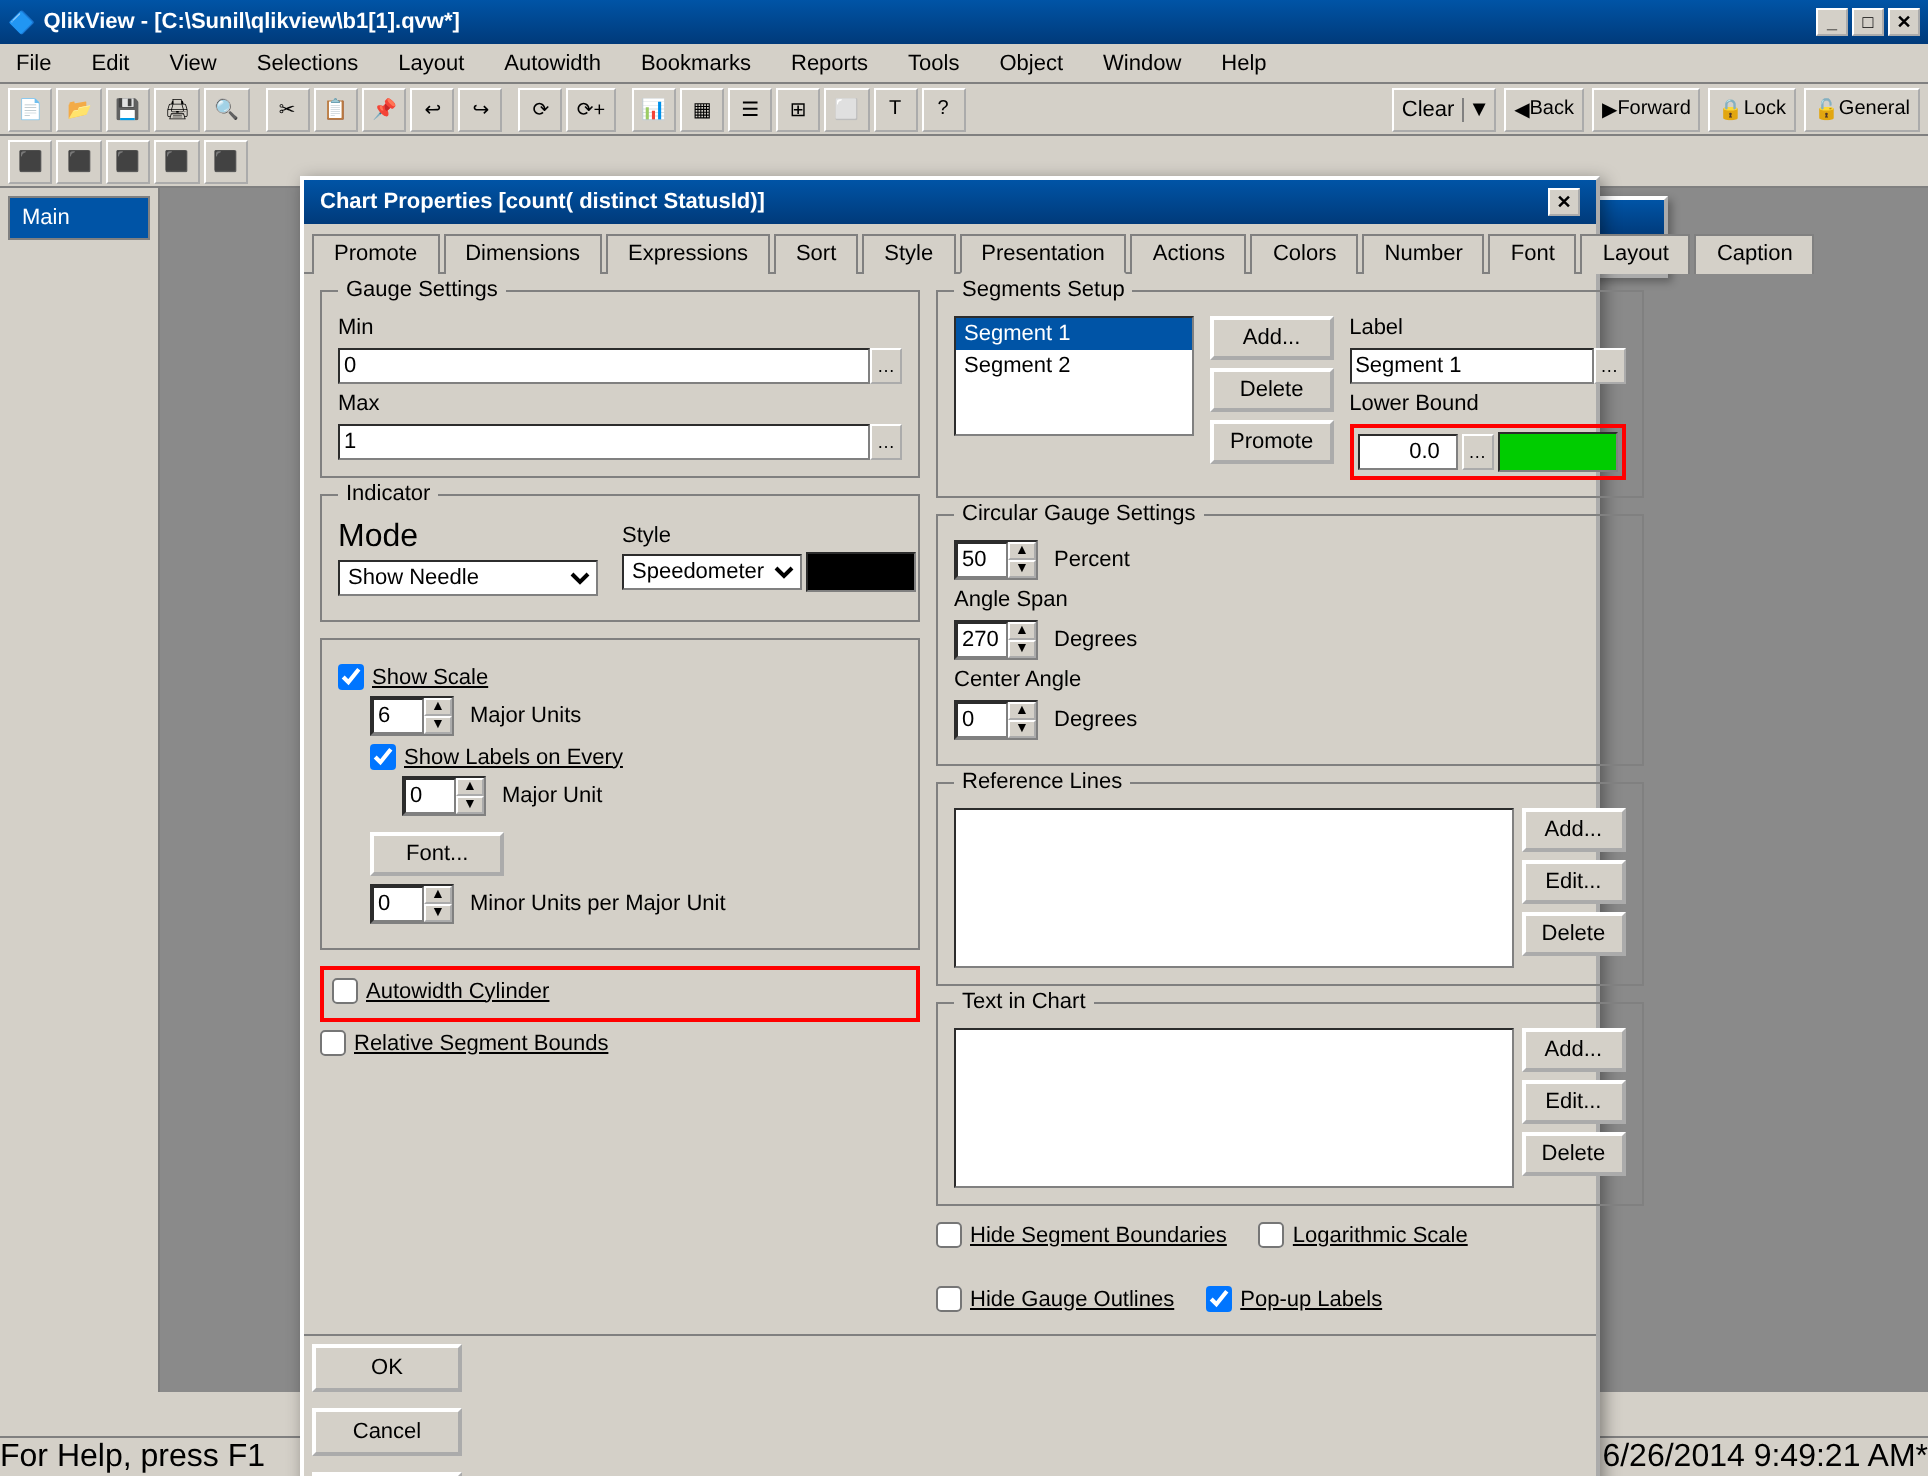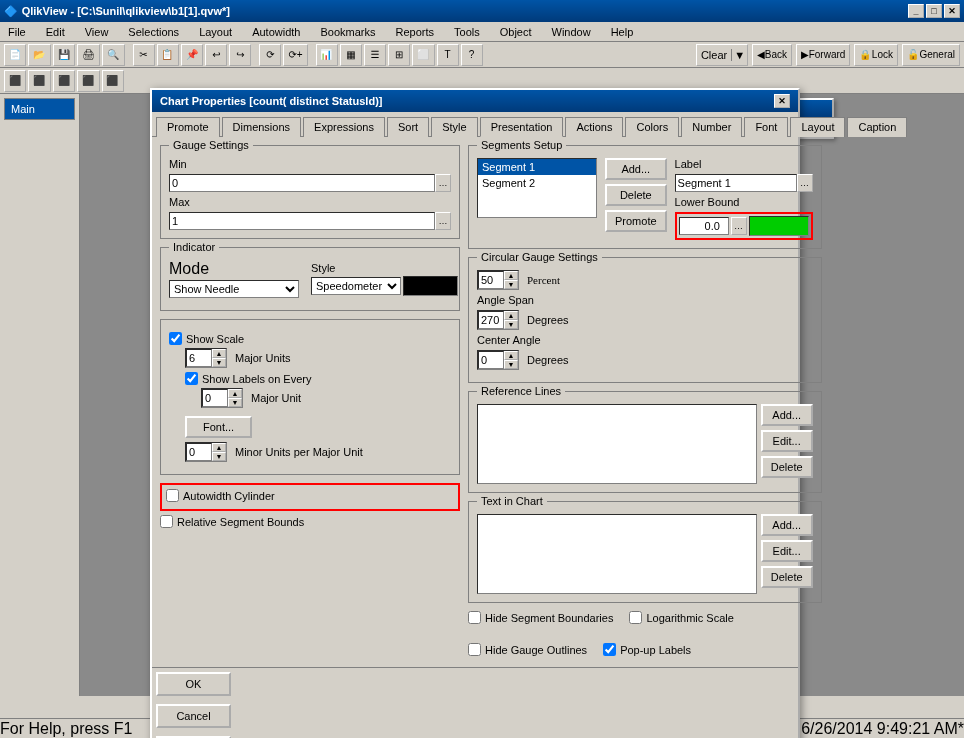--- a/index.html
+++ b/index.html
@@ -275,20 +275,21 @@
       cursor: pointer;
       display: flex; align-items: center; justify-content: center;
       line-height: 1;
     }
 
     .checkbox-row {
       display: flex;
       align-items: center;
       gap: 4px;
       margin-bottom: 3px;
+      text-decoration: underline;
     }
     .checkbox-row input { margin: 0; }
 
     
     .listbox {
       border: 1px inset #808080;
       background: white;
       overflow-y: auto;
     }
     .listbox-item {
@@ -674,21 +675,21 @@
           <div class="group-box">
             <span class="group-box-title">Circular Gauge Settings</span>
             <div class="form-row">
               <div class="spinner-group">
                 <input class="spinner-input" type="text" value="50" style="">
                 <div class="spinner-btns">
                   <div class="spinner-btn">▲</div>
                   <div class="spinner-btn">▼</div>
                 </div>
               </div>
-              <span style="margin-left:4px;font-family:Liberation Serif, serif;">Percent</span>
+              <span style="margin-left:4px;">Percent</span>
             </div>
             <div class="form-row" style="margin-top:4px;">
               <span style="min-width:80px;">Angle Span</span>
             </div>
             <div class="form-row">
               <div class="spinner-group">
                 <input class="spinner-input" type="text" value="270" style="">
                 <div class="spinner-btns">
                   <div class="spinner-btn">▲</div>
                   <div class="spinner-btn">▼</div>

